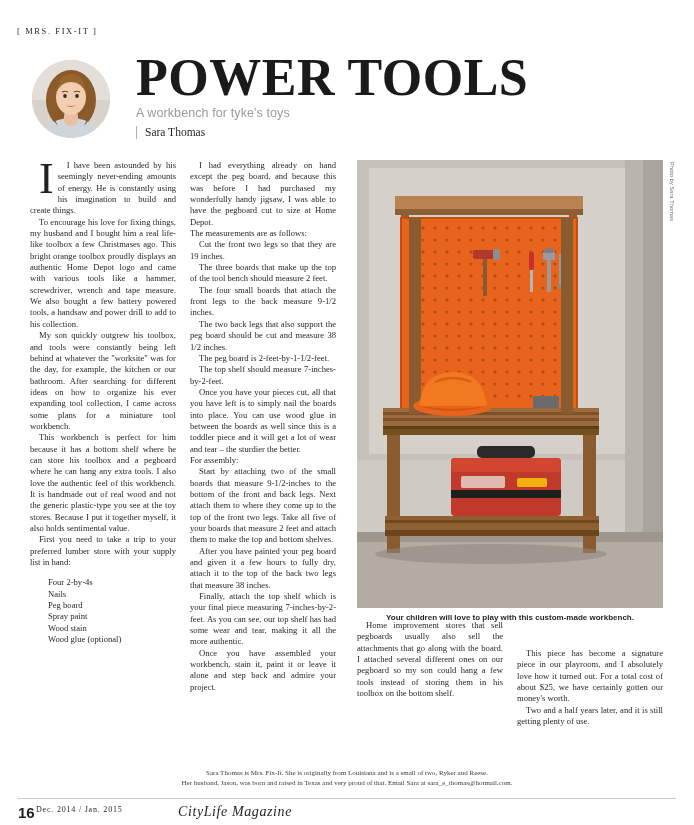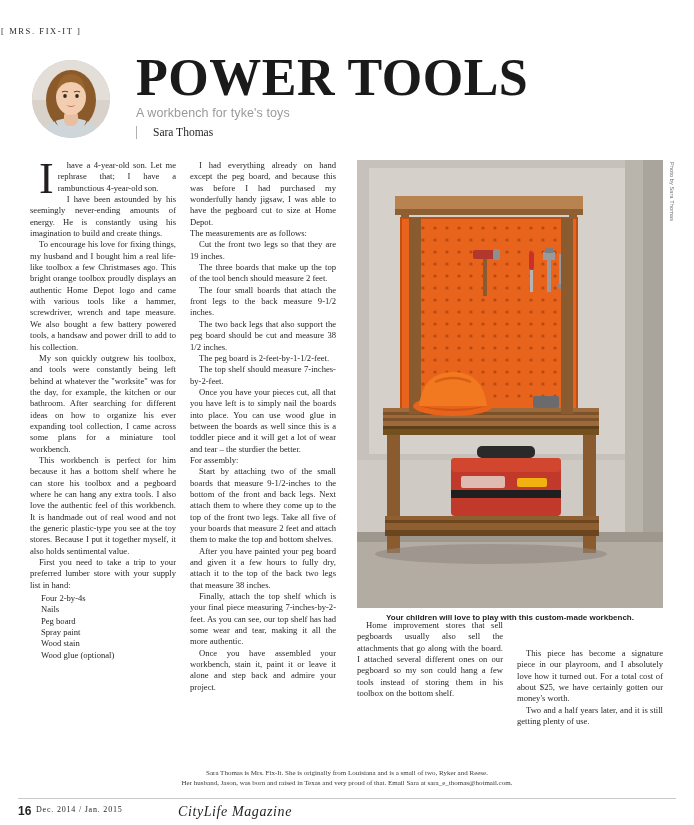--- a/index.html
+++ b/index.html
@@ -18,21 +18,21 @@
     position: relative;
     width: 694px;
     height: 825px;
     box-sizing: border-box;
     padding: 0;
   }
 
   
   .kicker {
     position: absolute;
-    left: 1px;
+    left: 17px;
     top: 26px;
     font-family: "Liberation Serif", serif;
     font-size: 8.5px;
     letter-spacing: 1.6px;
     color: #231f20;
     text-align: center;
   }
 
   
   .masthead {
@@ -73,21 +73,21 @@
     font-size: 12.5px;
     color: #9a9a9a;
     margin-top: 2px;
     letter-spacing: 0.1px;
   }
   .byline {
     font-family: "Liberation Serif", serif;
     font-size: 11.5px;
     color: #231f20;
     margin-top: 6px;
-    padding-left: 16px;
+    padding-left: 8px;
     border-left: 1px solid #b0b0b0;
     line-height: 1.1;
   }
 
   
   .col {
     position: absolute;
     font-family: "Liberation Serif", serif;
     font-size: 8.6px;
     line-height: 1.32;
@@ -113,21 +113,21 @@
   .dropcap {
     float: left;
     font-family: "Liberation Serif", serif;
     font-size: 44px;
     line-height: 0.78;
     font-weight: normal;
     padding: 2px 4px 0 0;
     color: #231f20;
   }
   .supply-list {
-    margin: 2px;
+    margin: 9px;
     padding: 0;
     list-style: none;
   }
   .supply-list li {
     text-indent: 0;
     padding-left: 9px;
   }
 
   
   .photo-wrap {
@@ -184,21 +184,21 @@
     width: 658px;
     height: 1px;
     background: #c9c9c9;
   }
   .folio-num {
     position: absolute;
     left: 18px;
     top: 804px;
     font-family: "Liberation Sans", sans-serif;
     font-weight: bold;
-    font-size: 12px;
+    font-size: 15px;
     color: #231f20;
   }
   .folio-date {
     position: absolute;
     left: 36px;
     top: 805px;
     font-family: "Liberation Serif", serif;
     font-size: 8px;
     letter-spacing: 0.8px;
     color: #231f20;
@@ -258,21 +258,21 @@
     </div>
 
     <div class="title-block">
       <h1 class="headline">POWER TOOLS</h1>
       <div class="subhead">A workbench for tyke's toys</div>
       <div class="byline">Sara Thomas</div>
     </div>
   </div>
 
   <div class="col" id="col1">
-    <p class="dropcap-para"><span class="dropcap">I</span><span>have a 4-year-old son. Let me rephrase that; I have a rambunctious 4-year-old son.</span></p>
+    <p class="dropcap-para"><span class="dropcap">I</span></p>
     <p>I have been astounded by his seemingly never-ending amounts of energy. He is constantly using his imagination to build and create things.</p>
     <p>To encourage his love for fixing things, my husband and I bought him a real life-like toolbox a few Christmases ago. This bright orange toolbox proudly displays an authentic Home Depot logo and came with various tools like a hammer, screwdriver, wrench and tape measure. We also bought a few battery powered tools, a handsaw and power drill to add to his collection.</p>
     <p>My son quickly outgrew his toolbox, and tools were constantly being left behind at whatever the "worksite" was for the day, for example, the kitchen or our bathroom. After searching for different ideas on how to organize his ever expanding tool collection, I came across some plans for a miniature tool workbench.</p>
     <p>This workbench is perfect for him because it has a bottom shelf where he can store his toolbox and a pegboard where he can hang any extra tools. I also love the authentic feel of this workbench. It is handmade out of real wood and not the generic plastic-type you see at the toy stores. Because I put it together myself, it also holds sentimental value.</p>
     <p>First you need to take a trip to your preferred lumber store with your supply list in hand:</p>
     <ul class="supply-list">
       <li>Four 2-by-4s</li>
       <li>Nails</li>
       <li>Peg board</li>
       <li>Spray paint</li>

